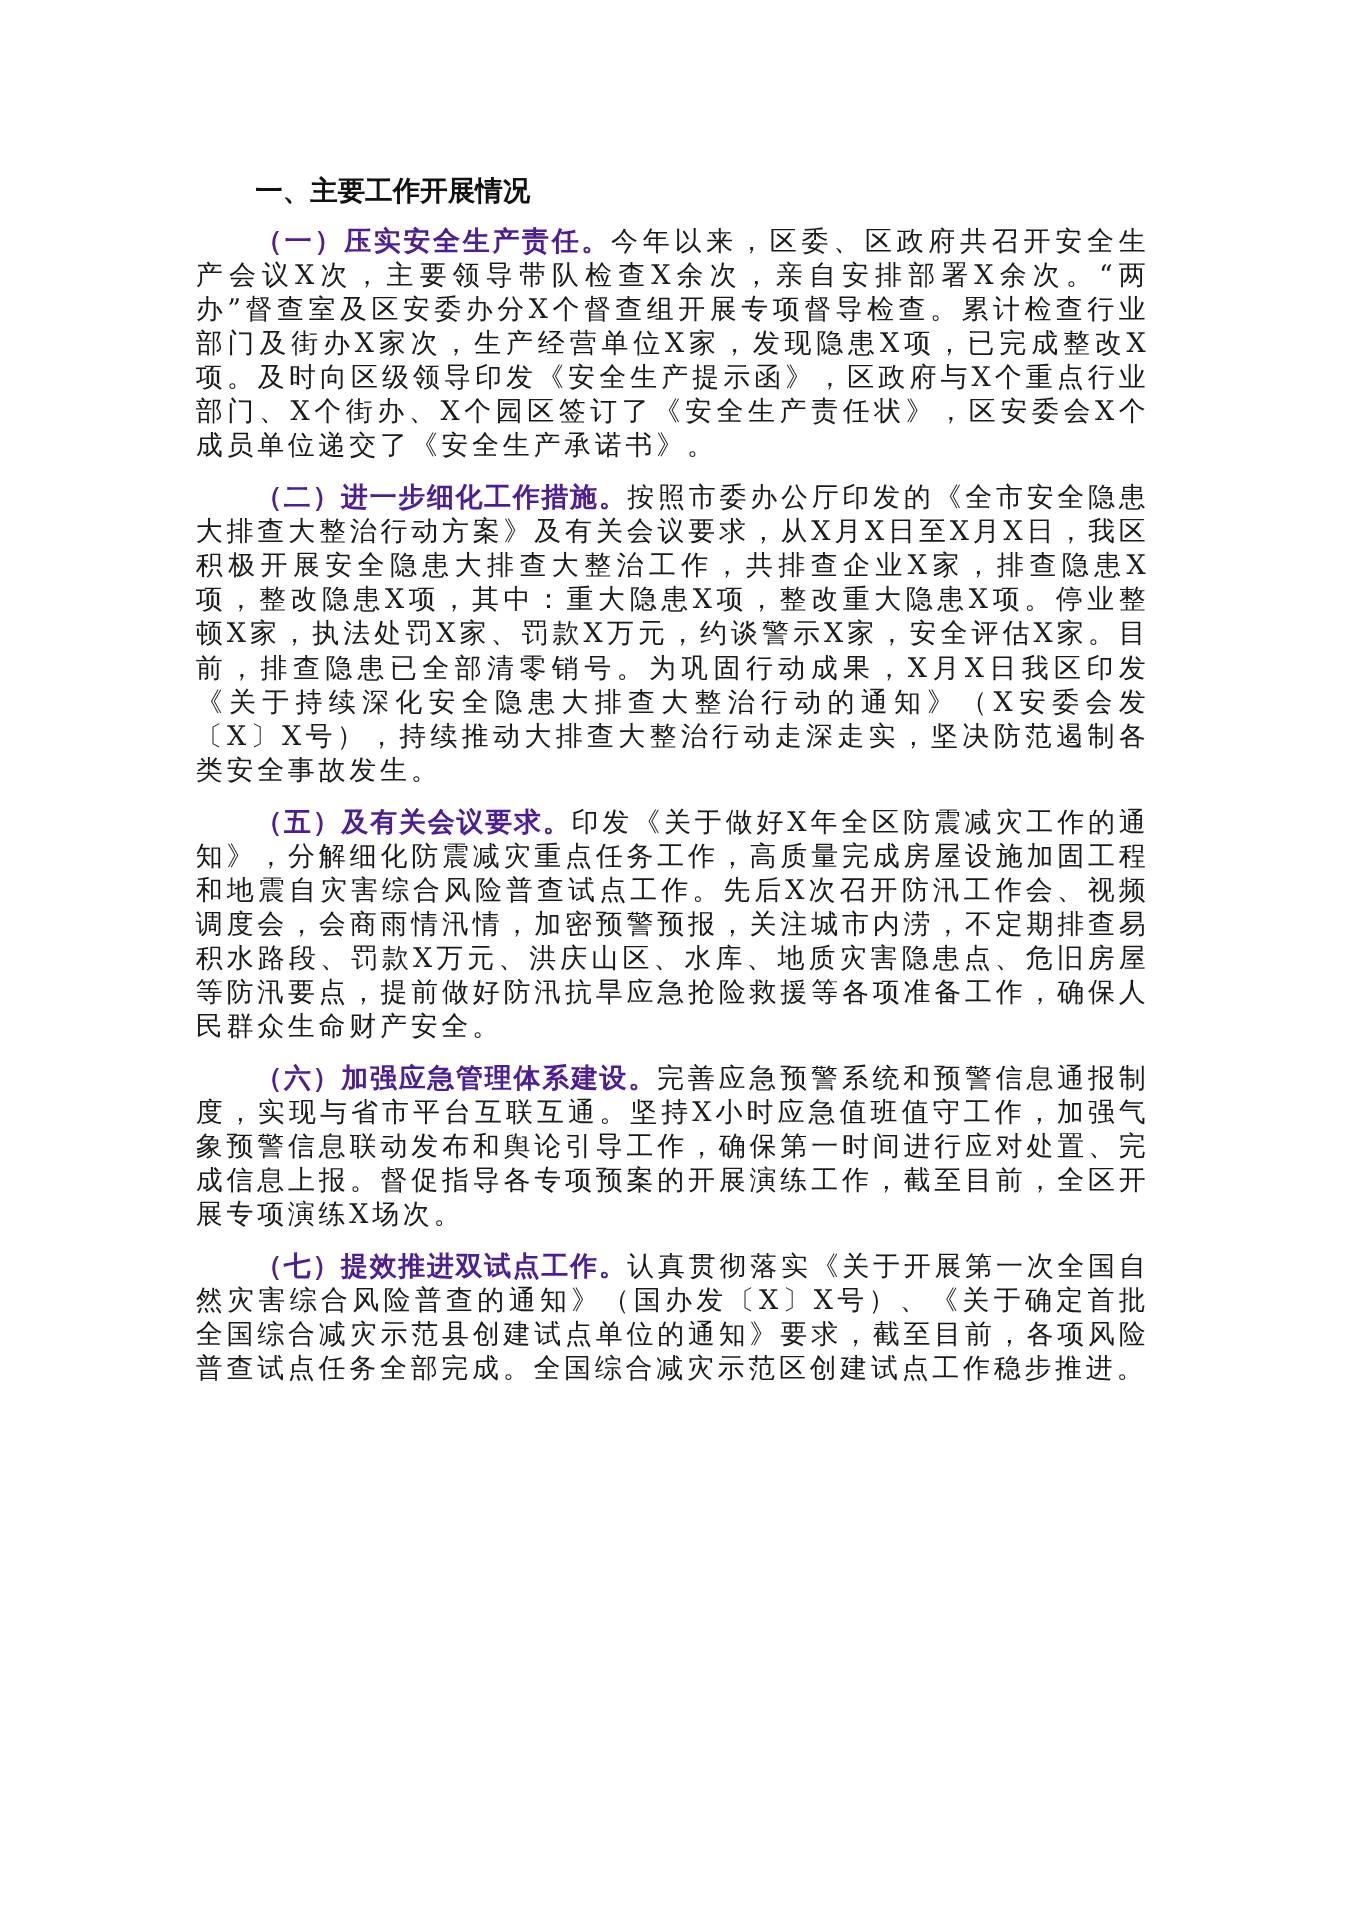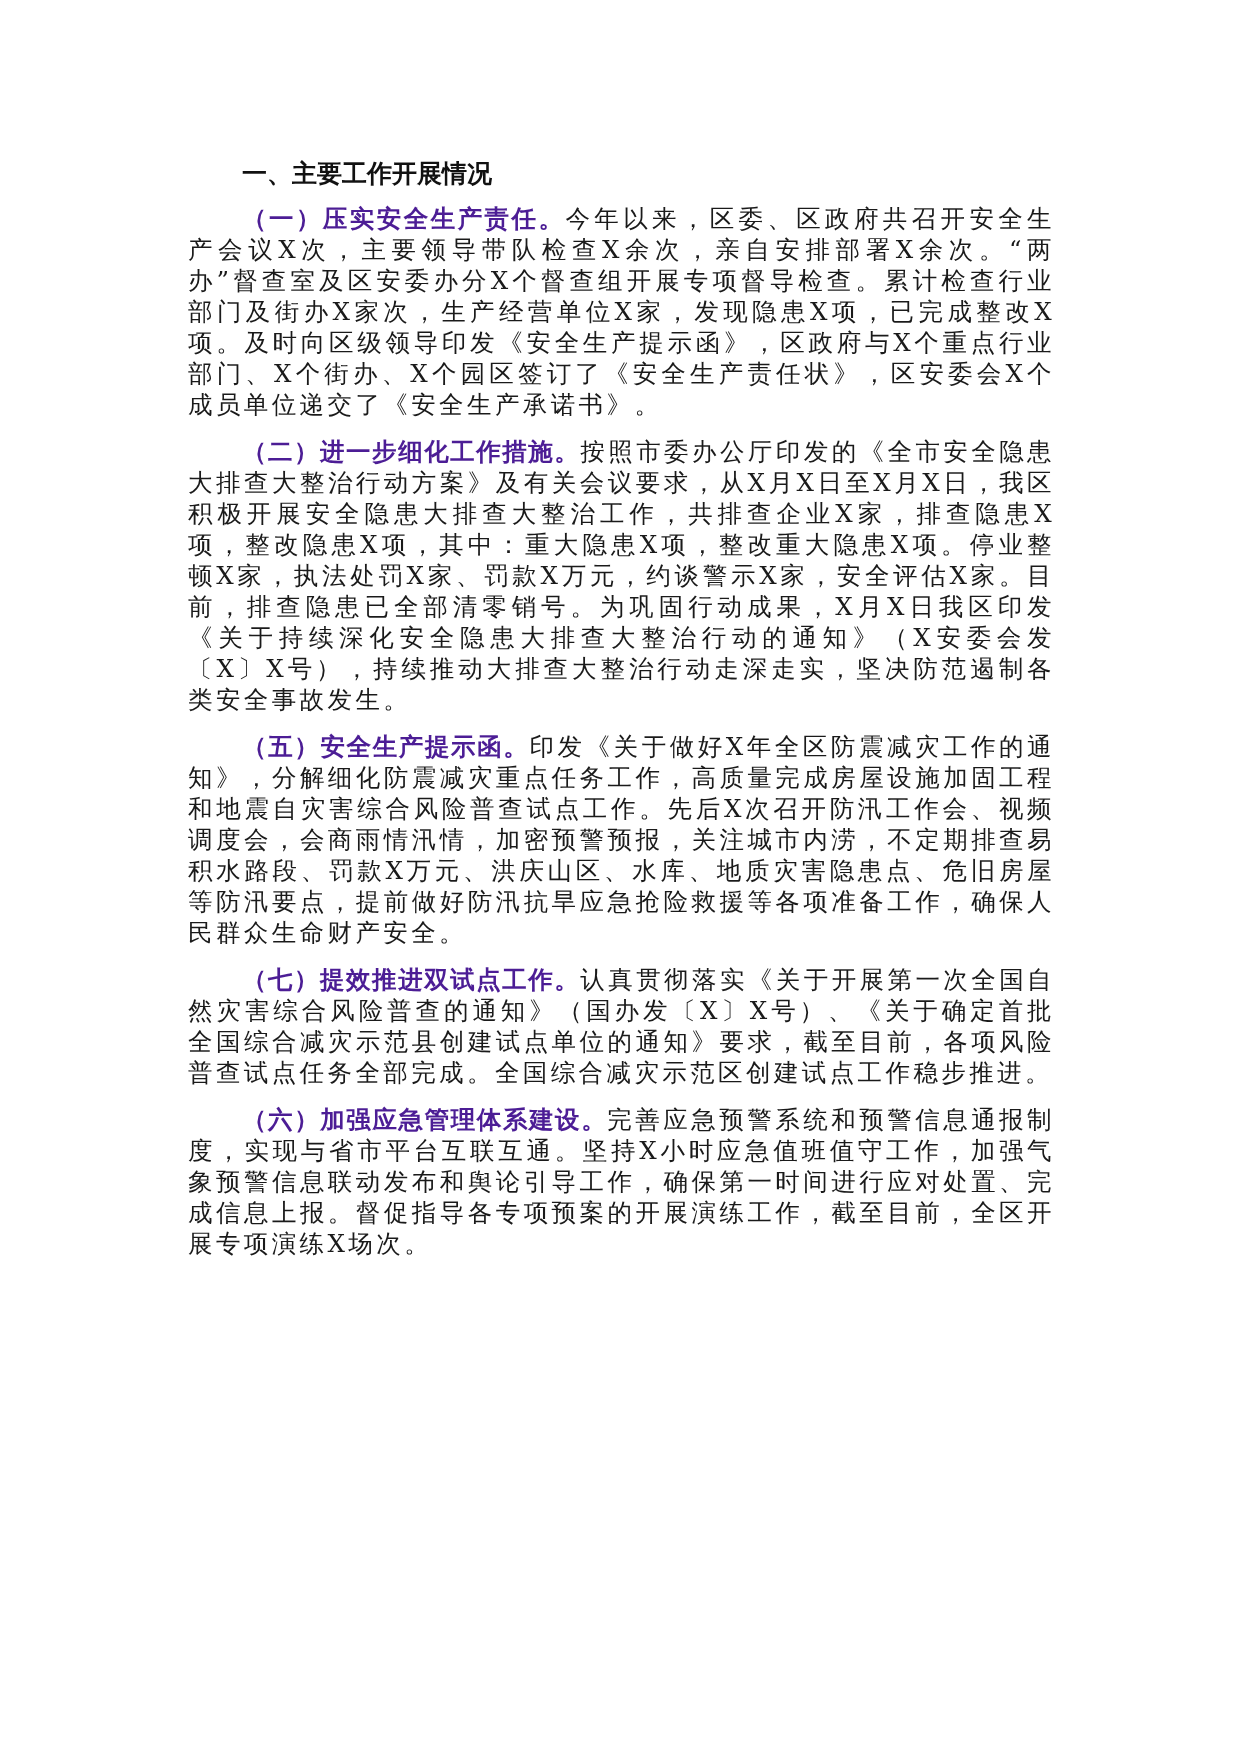--- a/index.html
+++ b/index.html
@@ -1,18 +1,18 @@
 <!DOCTYPE html>
 <html><head>
 <meta charset="utf-8">
 <style>
   html, body { margin: 0; padding: 0; background: #ffffff; }
   body { width: 1240px; height: 1754px; position: relative; overflow: hidden; }
   .page {
-    position: absolute; left: 188px; top: 158px; width: 867px;
+    position: absolute; left: 178px; top: 158px; width: 867px;
     font-family: "DejaVu Serif", "Liberation Serif", serif;
     color: #1a1a1a;
   }
   .heading {
     font-family: "DejaVu Sans", "Liberation Sans", sans-serif;
     font-weight: bold; font-size: 25px; line-height: 31px;
     margin: 0 0 14px 54px; color: #111;
   }
   .para {
     font-size: 24.5px; line-height: 31px; text-align: justify;
@@ -28,18 +28,18 @@
 
 <div class="page">
   <div class="heading">一、主要工作开展情况</div>
 
   <p class="para"><span class="lead">（一）压实安全生产责任。</span><span>今年以来，区委、区政府共召开安全生产会议X次，主要领导带队检查X余次，亲自安排部署X余次。“两办”督查室及区安委办分X个督查组开展专项督导检查。累计检查行业部门及街办X家次，生产经营单位X家，发现隐患X项，已完成整改X项。及时向区级领导印发《安全生产提示函》，区政府与X个重点行业部门、X个街办、X个园区签订了《安全生产责任状》，区安委会X个成员单位递交了《安全生产承诺书》。</span></p>
 
   <p class="para"><span class="lead">（二）进一步细化工作措施。</span><span>按照市委办公厅印发的《全市安全隐患大排查大整治行动方案》及有关会议要求，从X月X日至X月X日，我区积极开展安全隐患大排查大整治工作，共排查企业X家，排查隐患X项，整改隐患X项，其中：重大隐患X项，整改重大隐患X项。停业整顿X家，执法处罚X家、罚款X万元，约谈警示X家，安全评估X家。目前，排查隐患已全部清零销号。为巩固行动成果，X月X日我区印发《关于持续深化安全隐患大排查大整治行动的通知》（X安委会发〔X〕X号），持续推动大排查大整治行动走深走实，坚决防范遏制各类安全事故发生。</span></p>
 
 
 
-  <p class="para"><span class="lead">（五）安全生产提示函。</span><span>印发《关于做好X年全区防震减灾工作的通知》，分解细化防震减灾重点任务工作，高质量完成房屋设施加固工程和地震自灾害综合风险普查试点工作。先后X次召开防汛工作会、视频调度会，会商雨情汛情，加密预警预报，关注城市内涝，不定期排查易积水路段、罚款X万元、洪庆山区、水库、地质灾害隐患点、危旧房屋等防汛要点，提前做好防汛抗旱应急抢险救援等各项准备工作，确保人民群众生命财产安全。</span></p>
+  <p class="para"><span class="lead">（五）及有关会议要求。</span><span>印发《关于做好X年全区防震减灾工作的通知》，分解细化防震减灾重点任务工作，高质量完成房屋设施加固工程和地震自灾害综合风险普查试点工作。先后X次召开防汛工作会、视频调度会，会商雨情汛情，加密预警预报，关注城市内涝，不定期排查易积水路段、罚款X万元、洪庆山区、水库、地质灾害隐患点、危旧房屋等防汛要点，提前做好防汛抗旱应急抢险救援等各项准备工作，确保人民群众生命财产安全。</span></p>
+
+  <p class="para"><span class="lead">（六）加强应急管理体系建设。</span><span>完善应急预警系统和预警信息通报制度，实现与省市平台互联互通。坚持X小时应急值班值守工作，加强气象预警信息联动发布和舆论引导工作，确保第一时间进行应对处置、完成信息上报。督促指导各专项预案的开展演练工作，截至目前，全区开展专项演练X场次。</span></p>
 
   <p class="para"><span class="lead">（七）提效推进双试点工作。</span><span>认真贯彻落实《关于开展第一次全国自然灾害综合风险普查的通知》（国办发〔X〕X号）、《关于确定首批全国综合减灾示范县创建试点单位的通知》要求，截至目前，各项风险普查试点任务全部完成。全国综合减灾示范区创建试点工作稳步推进。</span></p>
-
-  <p class="para"><span class="lead">（六）加强应急管理体系建设。</span><span>完善应急预警系统和预警信息通报制度，实现与省市平台互联互通。坚持X小时应急值班值守工作，加强气象预警信息联动发布和舆论引导工作，确保第一时间进行应对处置、完成信息上报。督促指导各专项预案的开展演练工作，截至目前，全区开展专项演练X场次。</span></p>
 </div>
 
 </body></html>

